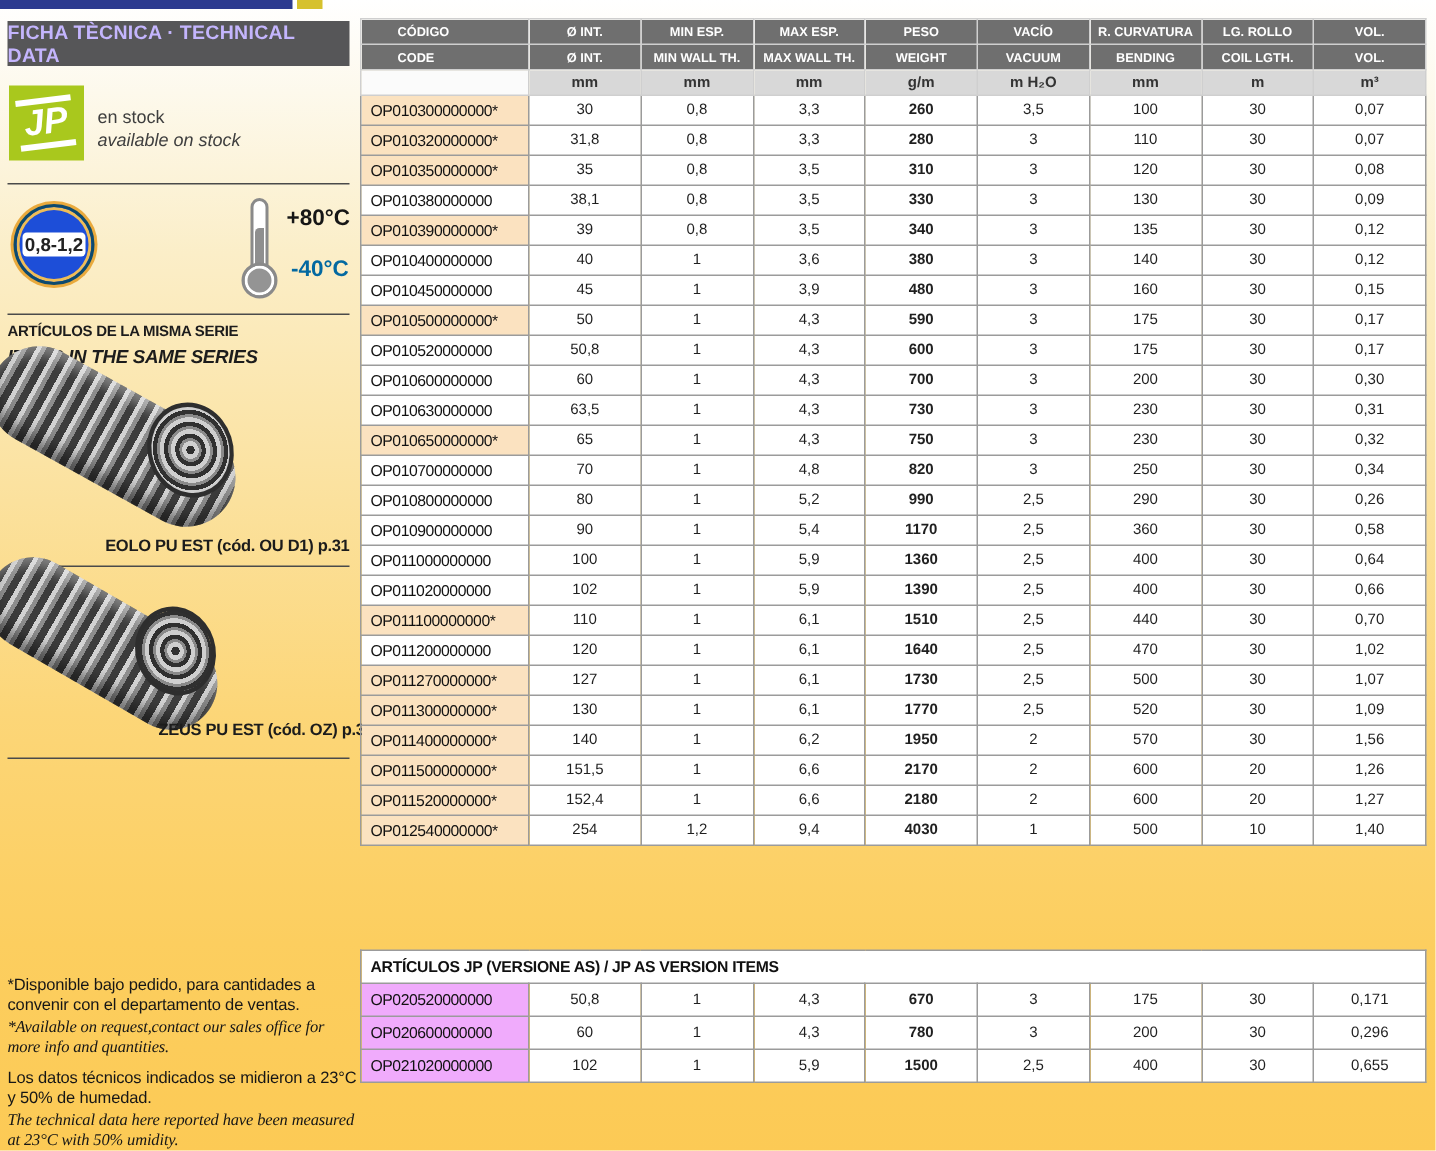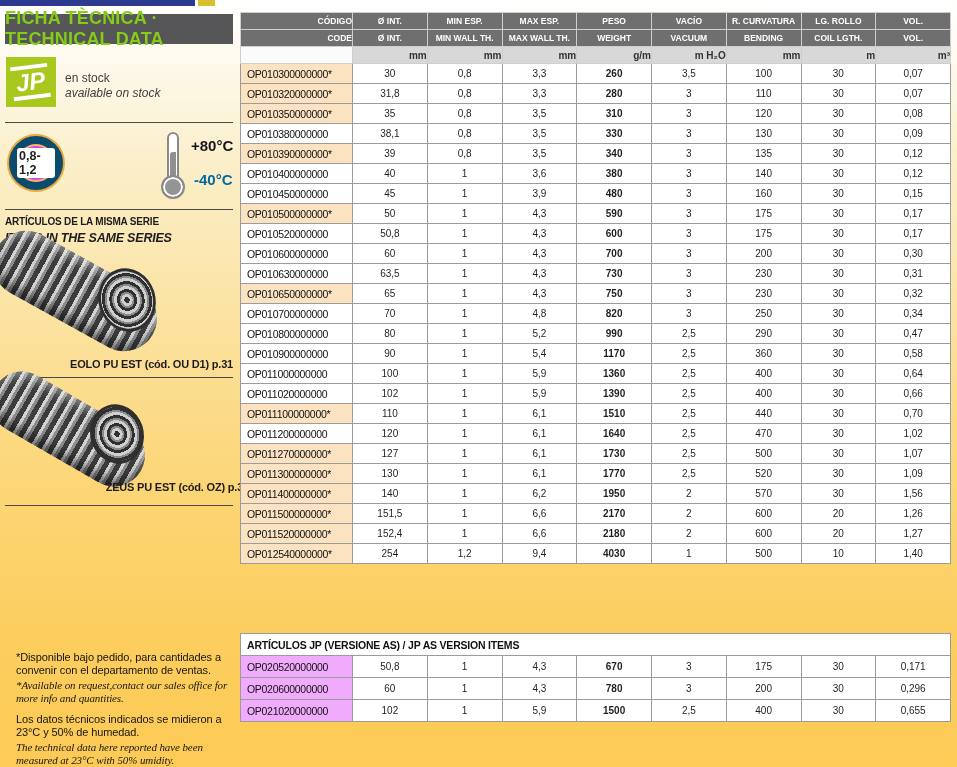--- a/index.html
+++ b/index.html
@@ -11,33 +11,33 @@
     background: linear-gradient(180deg,#ffffff 0%,#fdf9ec 8%,#fbeec8 22%,#fbe2a0 42%,#fcd678 62%,#fcce5f 82%,#fcca55 100%);
   }
   .abs { position: absolute; }
 
   
   .top-strip { left:0; top:0; width:195px; height:6px; background:#2c3a8f; }
   .top-strip-accent { left:198px; top:0; width:17px; height:6px; background:#d6c12d; }
 
   
   .fic-header { left:5px; top:14px; width:228px; height:30px; background:#565658;
-    color:#84cc16; font-weight:bold; font-size:18px; letter-spacing:.2px;
+    color:#c4b5fd; font-weight:bold; font-size:13px; letter-spacing:.2px;
     display:flex; align-items:center; justify-content:center; }
   .jp-logo { left:6px; top:57px; width:50px; height:50px; background:#a9c81d;
     display:flex; align-items:center; justify-content:center; }
   .jp-inner { transform:rotate(-7deg); color:#fff; font-weight:bold; font-style:italic;
     font-size:24px; line-height:1; border-top:4px solid #fff; border-bottom:4px solid #fff; padding:1px 4px; }
   .stock { left:65px; top:71px; font-size:12px; color:#3f3f3f; line-height:1.25; }
   .stock .en { font-style:italic; }
   .hr { left:5px; width:228px; height:1px; background:#4a4a4a; }
   .hr1 { top:122px; } .hr2 { top:209px; } .hr3 { top:377px; } .hr4 { top:505px; }
 
   .badge { left:9px; top:136px; width:54px; height:54px; border-radius:50%;
-    background:#d946ef; border:8px solid #0c4a6e;
+    background:#1d4ed8; border:2px solid #0c4a6e;
     box-shadow:0 0 0 2px #e9aa3d, inset 0 0 0 2px #eebd57;
     display:flex; align-items:center; justify-content:center; }
   .badge span { font-weight:bold; font-size:12.5px; color:#222; background:#fff;
     padding:1px 2px; border-radius:3px; }
 
   .thermo-stem { left:167px; top:132px; width:12px; height:52px; background:#fff;
     border:2px solid #8a8a8a; border-radius:6px 6px 2px 2px; overflow:hidden; }
   .thermo-fill { position:absolute; left:1px; bottom:0; width:6px; height:30px; background:#8f8f8f; border-radius:3px 0 0 0; }
   .thermo-bulb { left:161px; top:175px; width:24px; height:24px; border-radius:50%;
     background:#949494; border:2px solid #8a8a8a; box-shadow: inset 0 0 0 2px #fff; }
@@ -53,34 +53,34 @@
   .hose2 { left:-16px; top:398px; width:168px; height:62px; transform:rotate(30deg); }
   .hose-open { border-radius:50%;
     background:repeating-radial-gradient(circle,#303030 0 3px,#cfcfcf 3px 6px,#8a8a8a 6px 8px);
     border:3px solid #2e2e2e; }
   .open1 { left:96px; top:268px; width:62px; height:64px; transform:rotate(-18deg) scaleX(.92); }
   .open2 { left:88px; top:404px; width:58px; height:60px; transform:rotate(-18deg) scaleX(.92); }
   .hose-caption { width:233px; text-align:right; font-size:11px; font-weight:bold; color:#1c1c1c; letter-spacing:-.2px; }
   .cap1 { left:0; top:358px; } .cap2 { left:16px; top:481px; }
 
   .footnotes { left:5px; top:651px; width:234px; font-size:11px; color:#161616; line-height:1.18; letter-spacing:-.1px; }
-  .footnotes p { margin-bottom:2px;margin-left:11px; }
+  .footnotes p { margin-bottom:2px; }
   .footnotes .it { font-style:italic;font-family:Liberation Serif, serif; }
   .footnotes .gap { margin-top:8px; }
 
   
   table { border-collapse:collapse; table-layout:fixed; }
   .main-table { position:absolute; left:240px; top:12px; width:710px; }
   .as-table   { position:absolute; left:240px; top:633px; width:710px; }
   th, td { overflow:hidden; white-space:nowrap; }
   thead th { background:#6f6f6f; color:#fff; font-size:8.5px; font-weight:bold;
     height:17px; border:1px solid #cfcfcf; text-align:center; }
-  thead th:first-child { text-align:right; padding-left:6px; }
+  thead th:first-child { text-align:left; padding-left:24px; }
   tr.units td { background:#d8d8d8; color:#333; font-weight:bold; font-size:10px;
-    height:17px; border:1px solid #cfcfcf; text-align:right; }
+    height:17px; border:1px solid #cfcfcf; text-align:center; }
   tr.units td:first-child { background:#fbfbfb; }
   tbody td { background:#fff; border:1px solid #9b9b9b; font-size:10px; height:20px;
     text-align:center; color:#1f1f1f; }
   .as-table tbody td { height:22px; }
   tbody td.code { text-align:left; padding-left:6px; font-weight:normal; font-size:10.5px; letter-spacing:-.3px; color:#111; }
   td.code.hl { background:#fbe2c0; }
   td.code.green { background:#f0abfc; }
   td.bold { font-weight:bold; }
   .as-title td { background:#fff; border:1px solid #9b9b9b; height:18px; text-align:left;
     padding-left:6px; font-weight:bold; font-size:10.5px; color:#111; letter-spacing:-.2px; }
@@ -325,21 +325,21 @@
       </tr>
       <tr>
         <td class="code">OP010800000000</td>
         <td>80</td>
         <td>1</td>
         <td>5,2</td>
         <td class="bold">990</td>
         <td>2,5</td>
         <td>290</td>
         <td>30</td>
-        <td>0,47</td>
+        <td>0,26</td>
       </tr>
       <tr>
         <td class="code">OP010900000000</td>
         <td>90</td>
         <td>1</td>
         <td>5,4</td>
         <td class="bold">1170</td>
         <td>2,5</td>
         <td>360</td>
         <td>30</td>

